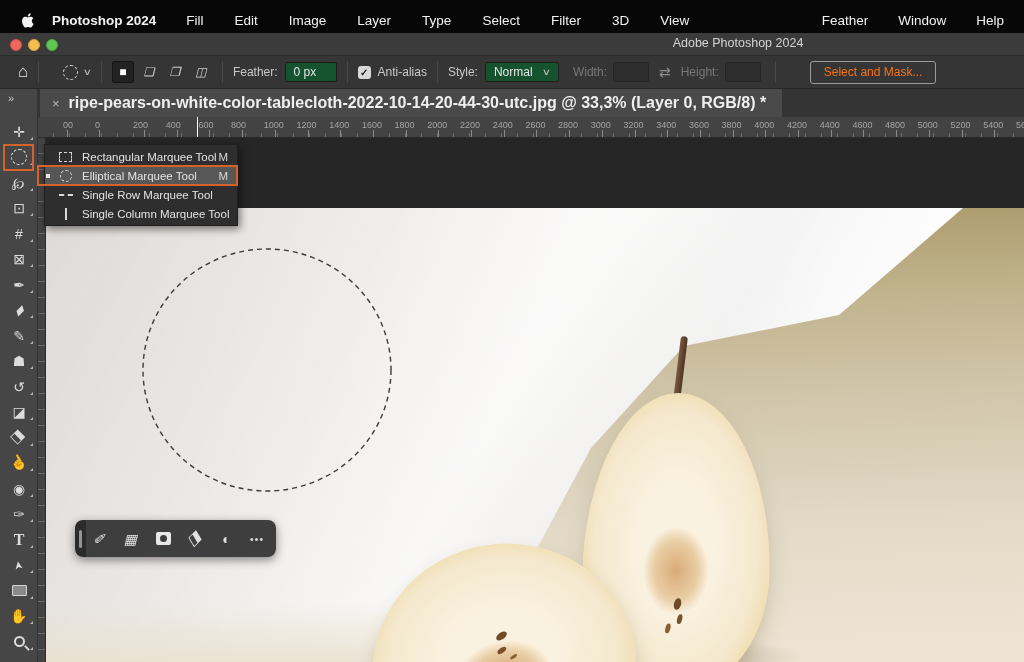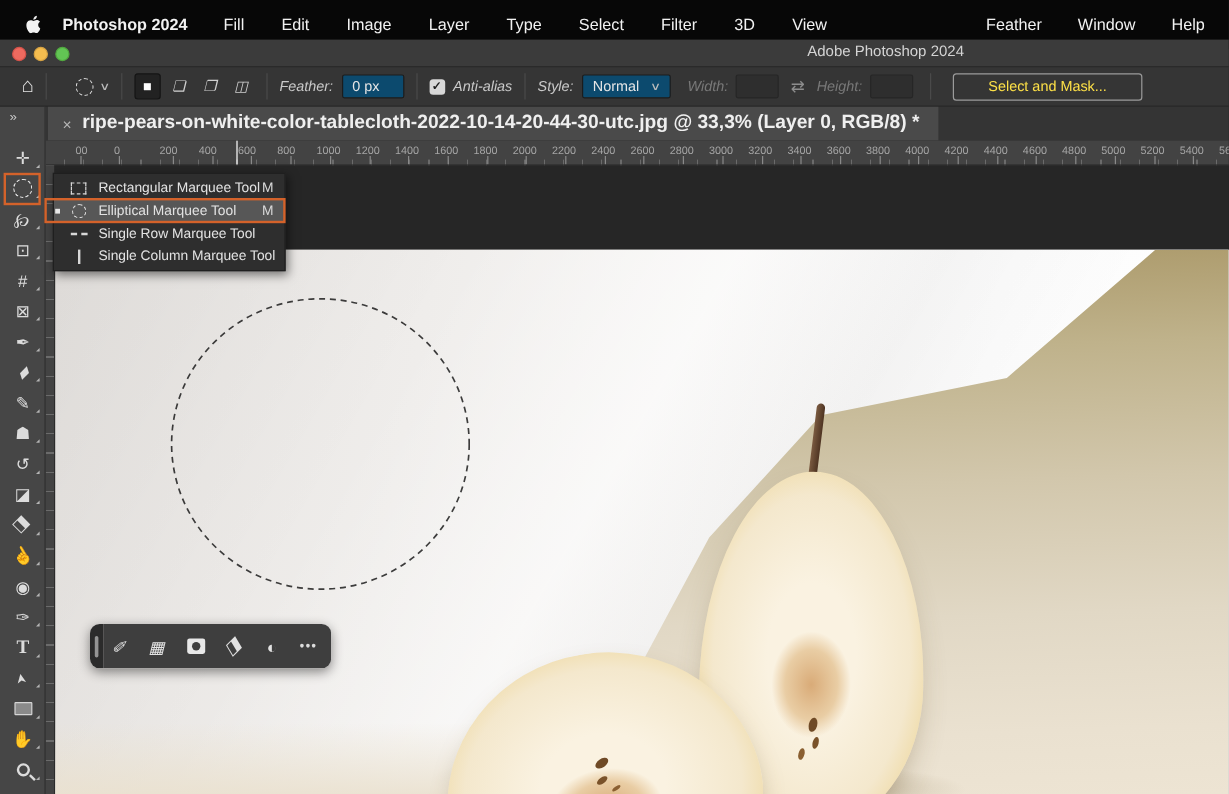--- a/index.html
+++ b/index.html
@@ -31,32 +31,32 @@
     border-bottom:1px solid #272727; display:flex; align-items:center; color:#d9d9d9; font-size:12px; }
   .ob-div { width:1px; height:22px; background:#4a4a4a; margin:0 10px; flex:none; }
   .home { font-size:17px; color:#e3e3e3; margin-left:18px; }
   .preset { display:flex; align-items:center; gap:6px; margin-left:14px; }
   .dash-circle { width:15px; height:15px; border:1px dashed #d5d5d5; border-radius:50%; }
   .chev { font-size:9px; color:#bbb; transform:scaleX(1.4); }
   .modes { display:flex; gap:4px; }
   .mode { width:22px; height:22px; display:flex; align-items:center; justify-content:center;
     color:#cfcfcf; font-size:12px; border-radius:3px; }
   .mode.active { background:#222; box-shadow:inset 0 0 0 1px #151515; color:#fff; }
-  .ob-label { color:#c9c9c9;font-style:italic; }
+  .ob-label { color:#c9c9c9; }
   .ob-label.dim { color:#787878; }
-  .ob-field { height:20px; background:#0c4a6e; border:1px solid #1c1c1c; border-radius:2px;
+  .ob-field { height:20px; background:#14532d; border:1px solid #1c1c1c; border-radius:2px;
     color:#e5e5e5; font-size:12px; display:flex; align-items:center; padding:0 8px; }
   .feather-field { width:52px; margin-left:7px; }
   .dim-field { width:36px; margin-left:6px; background:#2e2e2e; border-color:#262626; }
   .checkbox { width:13px; height:13px; background:#d8d8d8; border-radius:3px; margin-right:7px;
     display:flex; align-items:center; justify-content:center; color:#1c1c1c; font-size:10px; font-weight:700; }
   .style-dd { width:74px; justify-content:space-between; margin-left:7px; }
   .swap { color:#8d8d8d; font-size:14px; margin:0 10px; }
-  .sam-btn { border:1px solid #9b9b9b; border-radius:3px; height:23px; padding:0 29px;
-    display:flex; align-items:center; color:#fde047; margin-left:4px; }
+  .sam-btn { border:1px solid #9b9b9b; border-radius:3px; height:23px; padding:0 13px;
+    display:flex; align-items:center; color:#f97316; margin-left:20px; }
 
   
   .tabstrip { position:absolute; left:38px; top:89px; width:986px; height:28px; background:#343434; }
   .doc-tab { position:absolute; left:2px; top:0; height:28px; background:#4a4a4a;
     display:flex; align-items:center; padding:0 16px 0 12px; gap:9px; }
   .tab-close { color:#b8b8b8; font-size:13px; }
   .tab-title { color:#efefef; font-size:16px; font-weight:700; white-space:nowrap; }
 
   
   .hruler { position:absolute; left:38px; top:117px; width:986px; height:21px; background:#434343;

